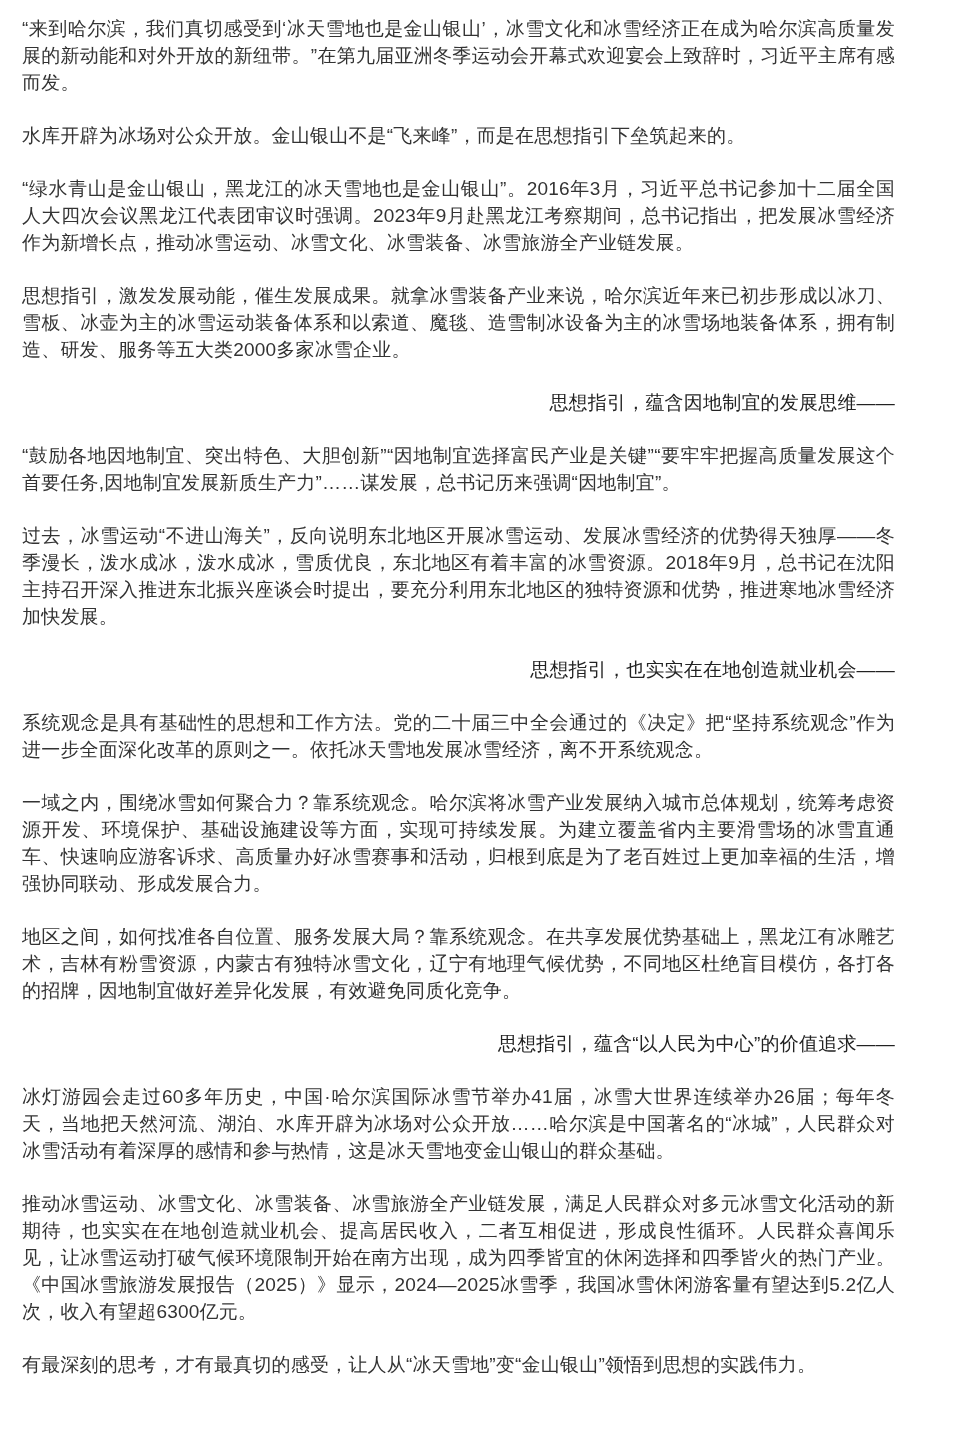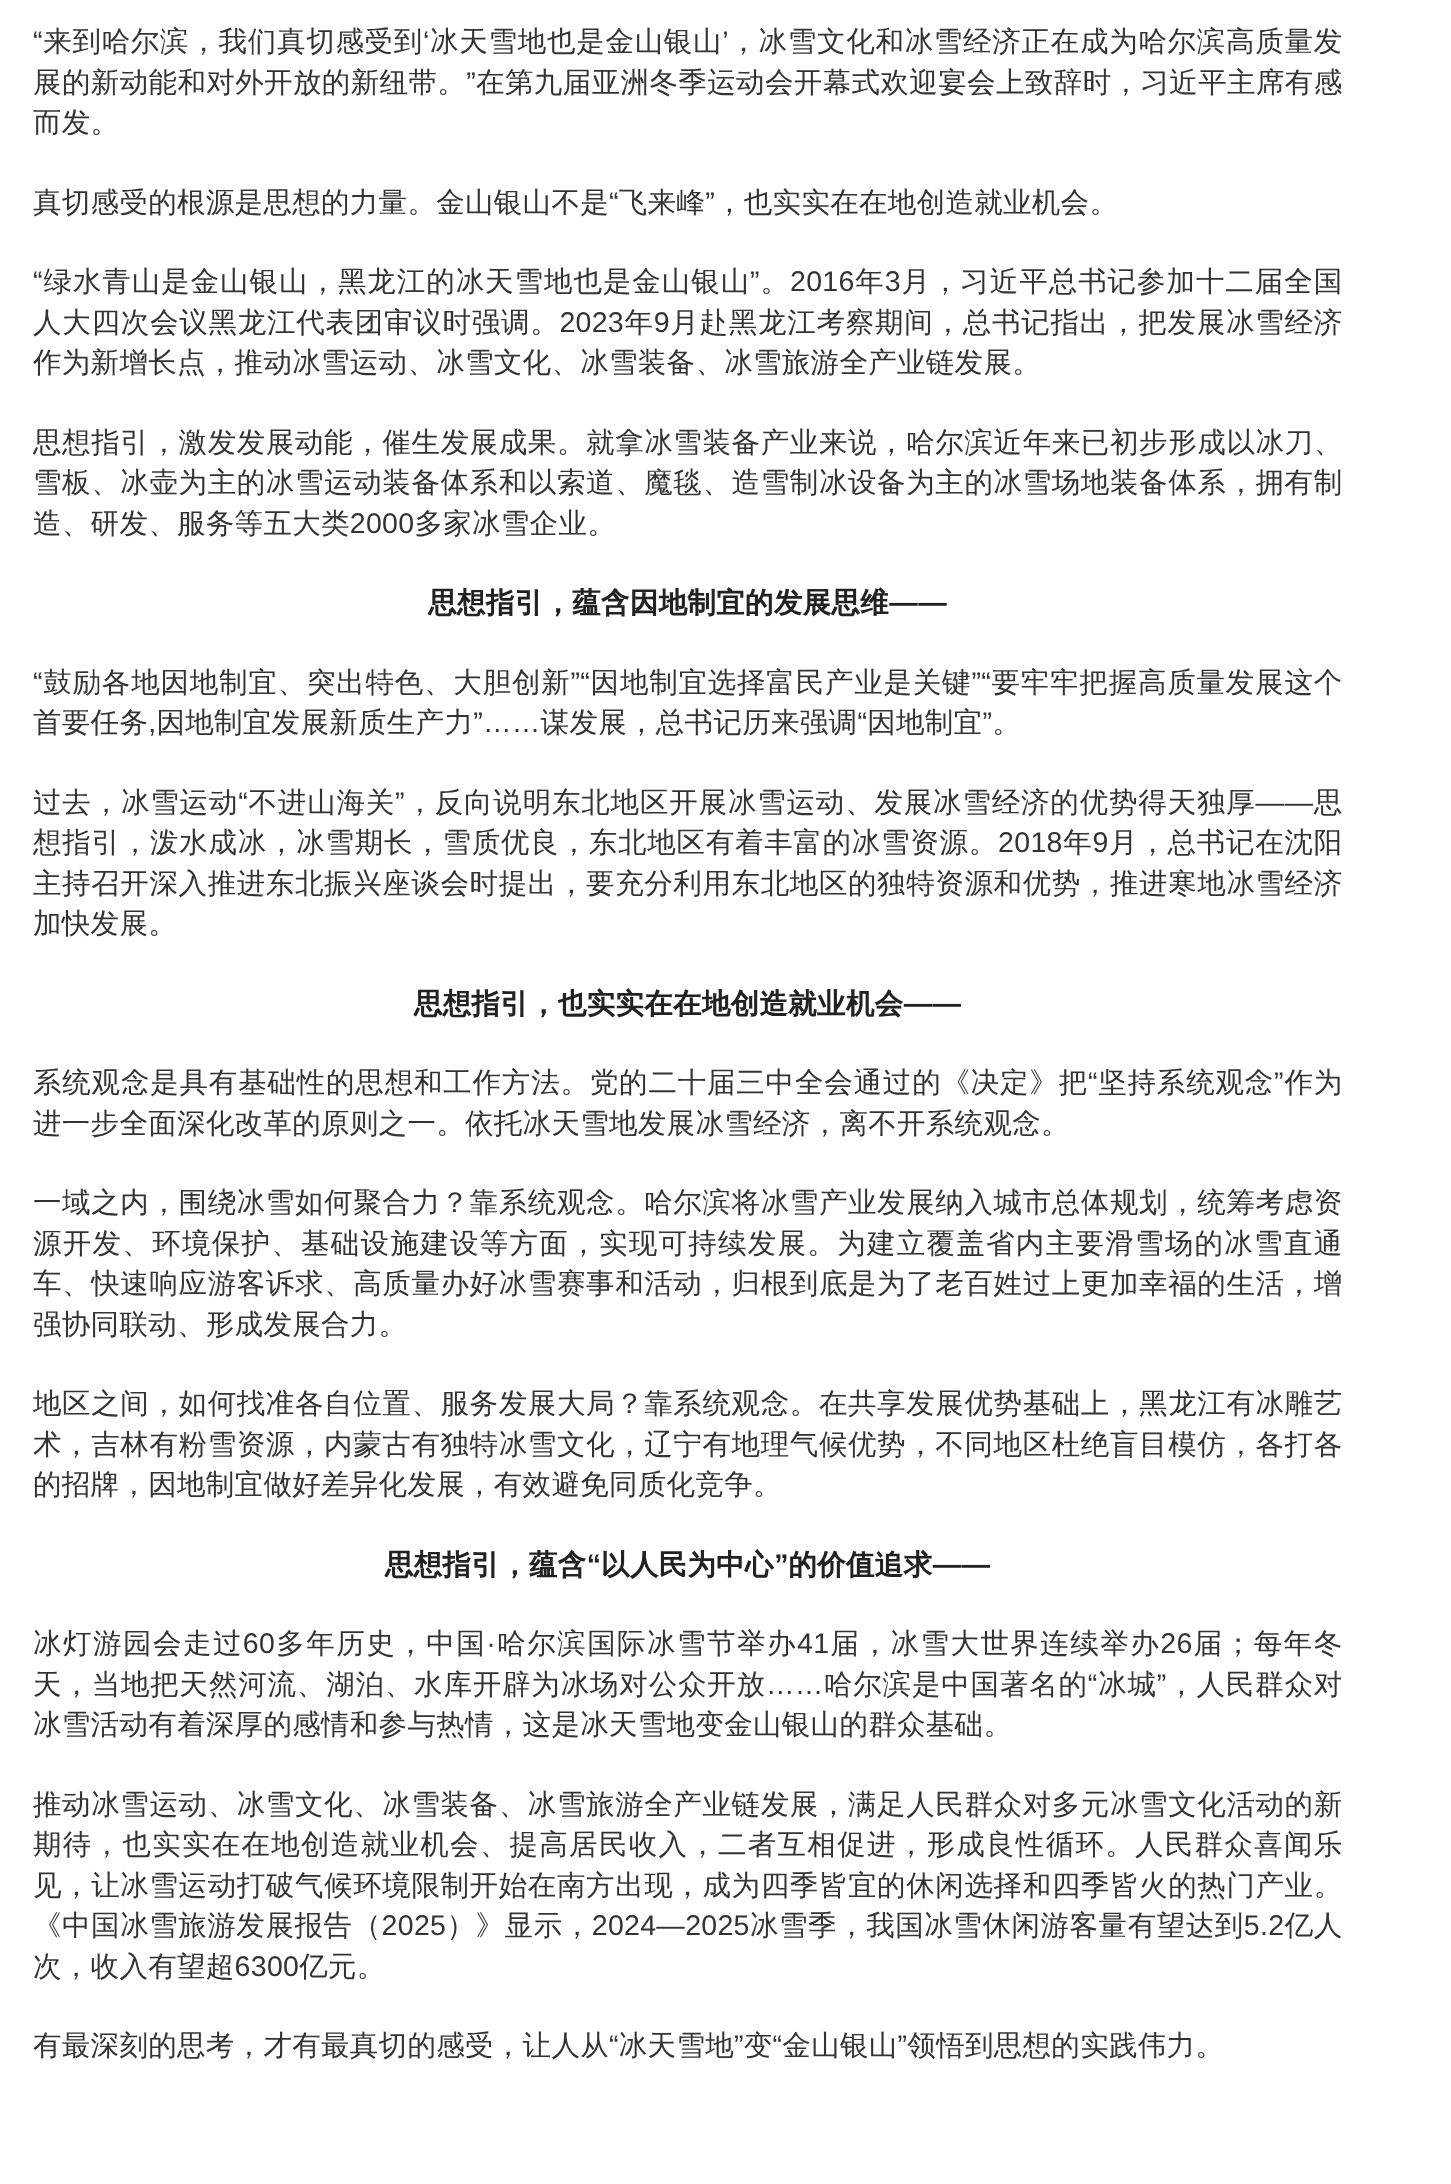--- a/index.html
+++ b/index.html
@@ -23,39 +23,39 @@
     text-align: justify;
     letter-spacing: 0.2px;
   }
   .para {
     margin: 0 0 26px 0;
   }
   .heading {
     margin: 0 0 26px 0;
     font-size: 19px;
     line-height: 27px;
-    font-weight: bold;
+    font-weight: normal;
     color: #222222;
-    text-align: center;
+    text-align: right;
   }
   .para:last-child {
     margin-bottom: 4px;
   }
 </style>
 </head>
 <body>
 
 <main class="article">
   <p class="para">“来到哈尔滨，我们真切感受到‘冰天雪地也是金山银山’，冰雪文化和冰雪经济正在成为哈尔滨高质量发展的新动能和对外开放的新纽带。”在第九届亚洲冬季运动会开幕式欢迎宴会上致辞时，习近平主席有感而发。</p>
-  <p class="para">真切感受的根源是思想的力量。金山银山不是“飞来峰”，也实实在在地创造就业机会。</p>
+  <p class="para">水库开辟为冰场对公众开放。金山银山不是“飞来峰”，而是在思想指引下垒筑起来的。</p>
   <p class="para">“绿水青山是金山银山，黑龙江的冰天雪地也是金山银山”。2016年3月，习近平总书记参加十二届全国人大四次会议黑龙江代表团审议时强调。2023年9月赴黑龙江考察期间，总书记指出，把发展冰雪经济作为新增长点，推动冰雪运动、冰雪文化、冰雪装备、冰雪旅游全产业链发展。</p>
   <p class="para">思想指引，激发发展动能，催生发展成果。就拿冰雪装备产业来说，哈尔滨近年来已初步形成以冰刀、雪板、冰壶为主的冰雪运动装备体系和以索道、魔毯、造雪制冰设备为主的冰雪场地装备体系，拥有制造、研发、服务等五大类2000多家冰雪企业。</p>
   <h2 class="heading">思想指引，蕴含因地制宜的发展思维——</h2>
   <p class="para">“鼓励各地因地制宜、突出特色、大胆创新”“因地制宜选择富民产业是关键”“要牢牢把握高质量发展这个首要任务,因地制宜发展新质生产力”……谋发展，总书记历来强调“因地制宜”。</p>
-  <p class="para">过去，冰雪运动“不进山海关”，反向说明东北地区开展冰雪运动、发展冰雪经济的优势得天独厚——思想指引，泼水成冰，冰雪期长，雪质优良，东北地区有着丰富的冰雪资源。2018年9月，总书记在沈阳主持召开深入推进东北振兴座谈会时提出，要充分利用东北地区的独特资源和优势，推进寒地冰雪经济加快发展。</p>
+  <p class="para">过去，冰雪运动“不进山海关”，反向说明东北地区开展冰雪运动、发展冰雪经济的优势得天独厚——冬季漫长，泼水成冰，泼水成冰，雪质优良，东北地区有着丰富的冰雪资源。2018年9月，总书记在沈阳主持召开深入推进东北振兴座谈会时提出，要充分利用东北地区的独特资源和优势，推进寒地冰雪经济加快发展。</p>
   <h2 class="heading">思想指引，也实实在在地创造就业机会——</h2>
   <p class="para">系统观念是具有基础性的思想和工作方法。党的二十届三中全会通过的《决定》把“坚持系统观念”作为进一步全面深化改革的原则之一。依托冰天雪地发展冰雪经济，离不开系统观念。</p>
   <p class="para">一域之内，围绕冰雪如何聚合力？靠系统观念。哈尔滨将冰雪产业发展纳入城市总体规划，统筹考虑资源开发、环境保护、基础设施建设等方面，实现可持续发展。为建立覆盖省内主要滑雪场的冰雪直通车、快速响应游客诉求、高质量办好冰雪赛事和活动，归根到底是为了老百姓过上更加幸福的生活，增强协同联动、形成发展合力。</p>
   <p class="para">地区之间，如何找准各自位置、服务发展大局？靠系统观念。在共享发展优势基础上，黑龙江有冰雕艺术，吉林有粉雪资源，内蒙古有独特冰雪文化，辽宁有地理气候优势，不同地区杜绝盲目模仿，各打各的招牌，因地制宜做好差异化发展，有效避免同质化竞争。</p>
   <h2 class="heading">思想指引，蕴含“以人民为中心”的价值追求——</h2>
   <p class="para">冰灯游园会走过60多年历史，中国·哈尔滨国际冰雪节举办41届，冰雪大世界连续举办26届；每年冬天，当地把天然河流、湖泊、水库开辟为冰场对公众开放……哈尔滨是中国著名的“冰城”，人民群众对冰雪活动有着深厚的感情和参与热情，这是冰天雪地变金山银山的群众基础。</p>
   <p class="para">推动冰雪运动、冰雪文化、冰雪装备、冰雪旅游全产业链发展，满足人民群众对多元冰雪文化活动的新期待，也实实在在地创造就业机会、提高居民收入，二者互相促进，形成良性循环。人民群众喜闻乐见，让冰雪运动打破气候环境限制开始在南方出现，成为四季皆宜的休闲选择和四季皆火的热门产业。《中国冰雪旅游发展报告（2025）》显示，2024—2025冰雪季，我国冰雪休闲游客量有望达到5.2亿人次，收入有望超6300亿元。</p>
   <p class="para">有最深刻的思考，才有最真切的感受，让人从“冰天雪地”变“金山银山”领悟到思想的实践伟力。</p>
 </main>
 

